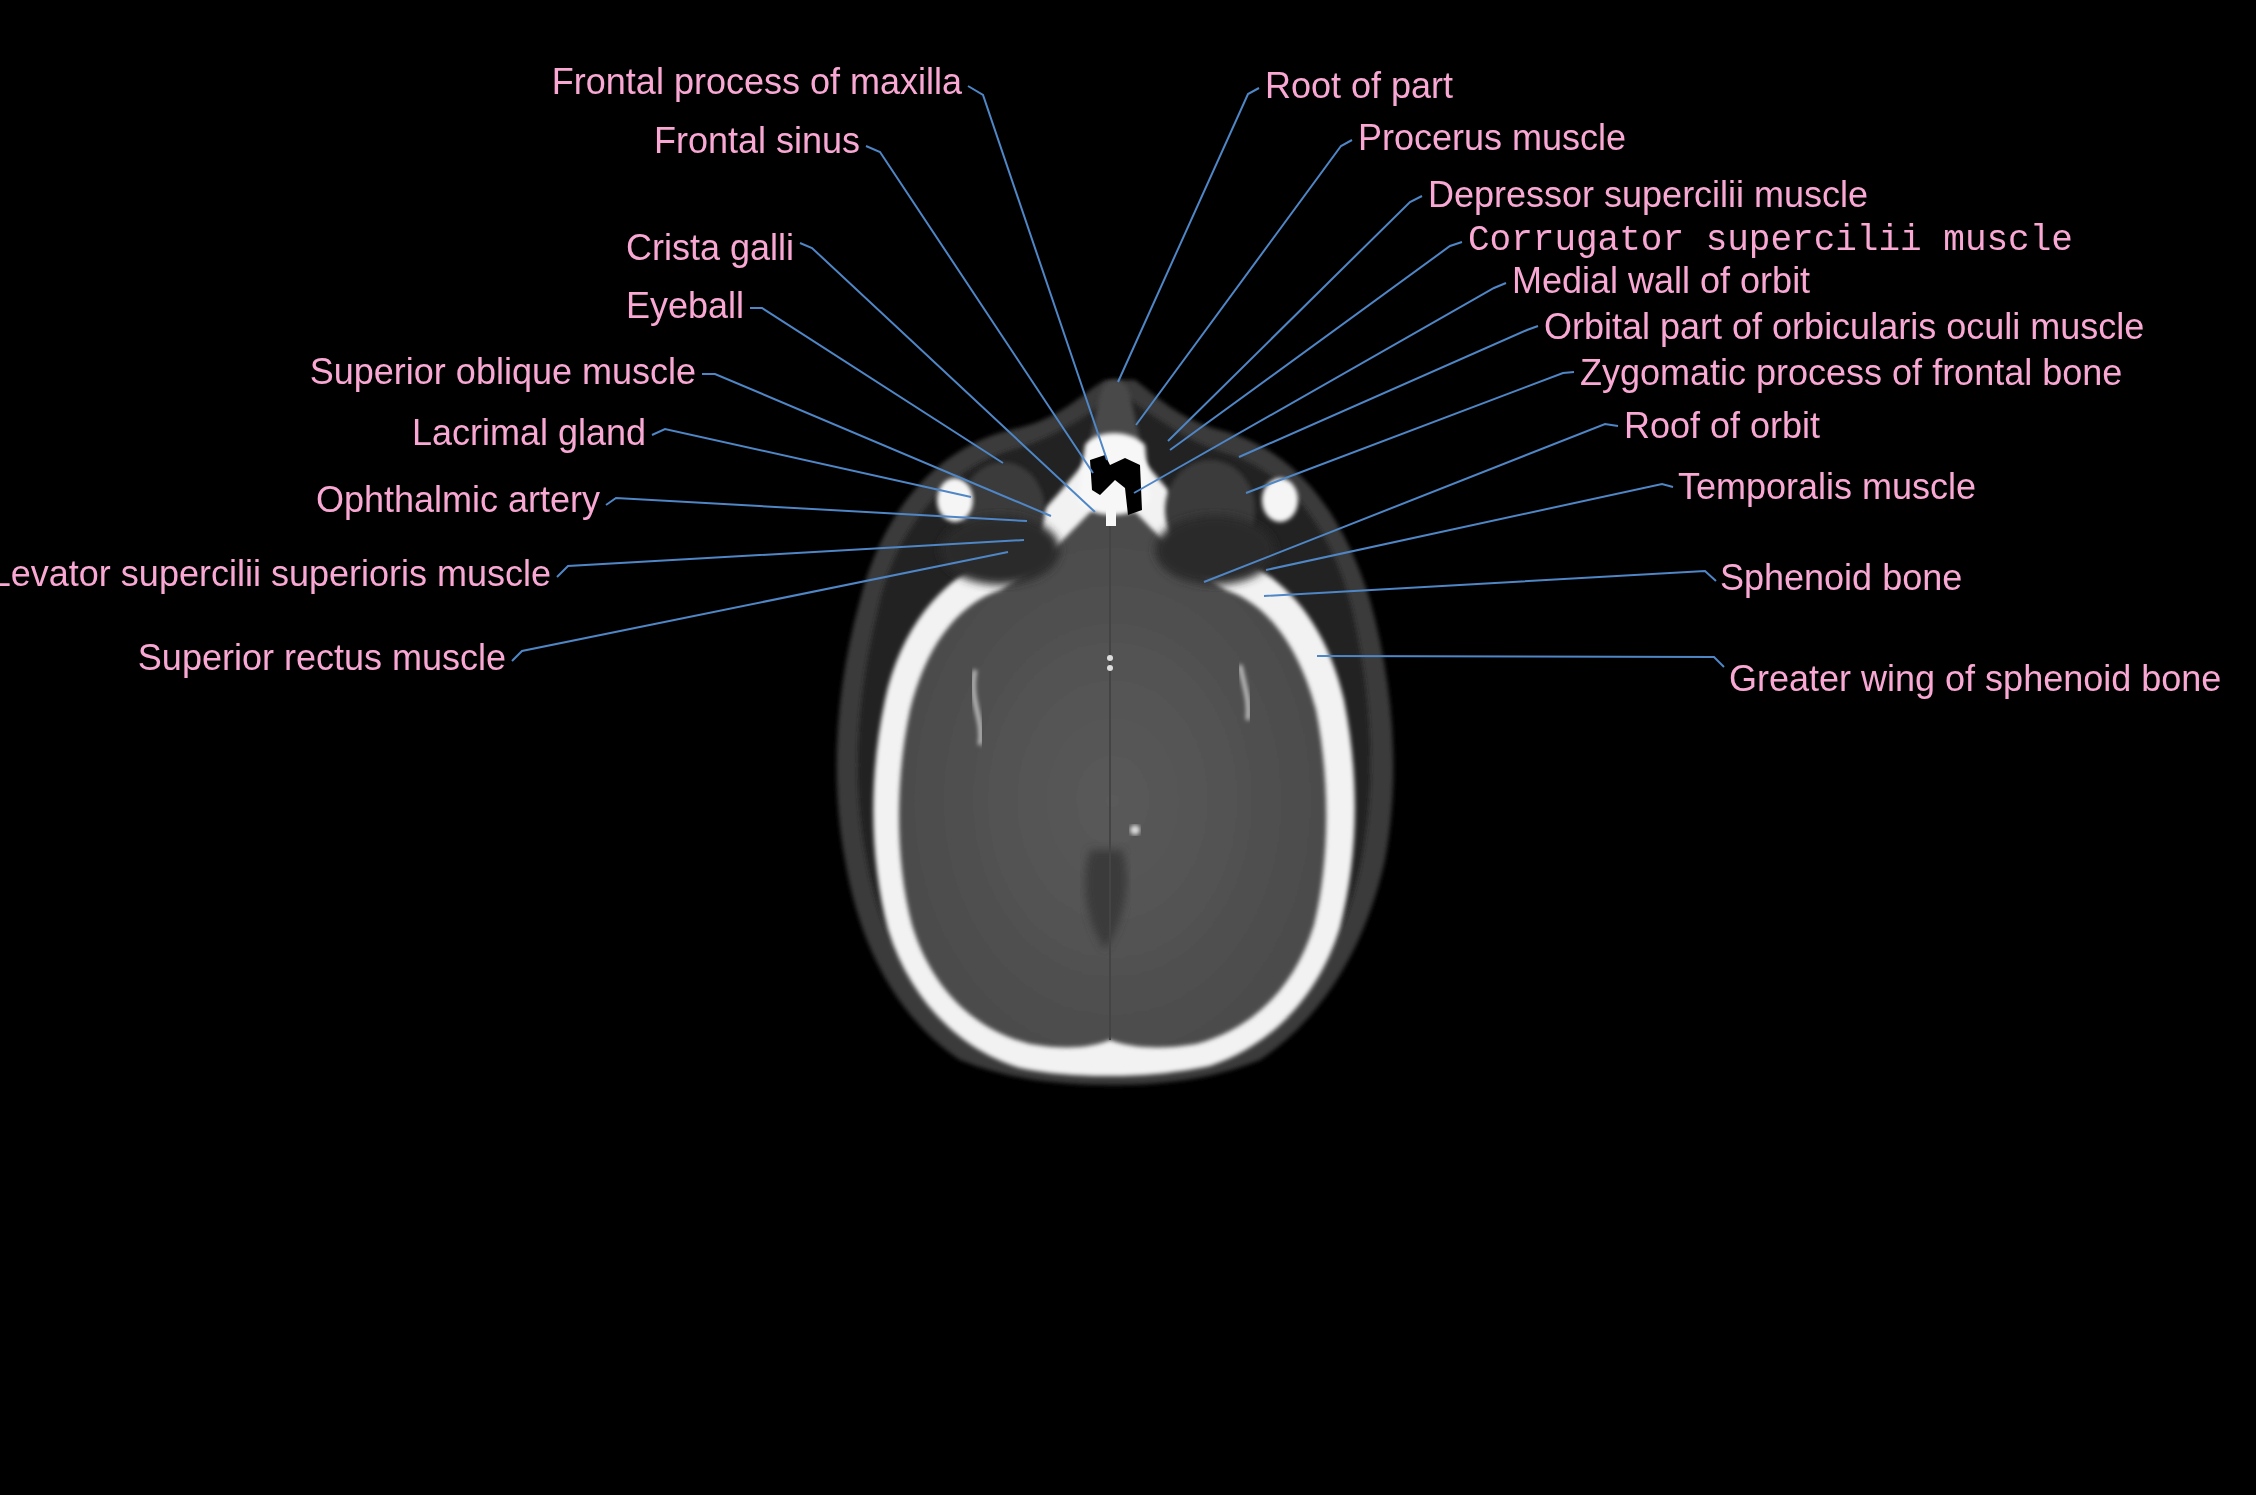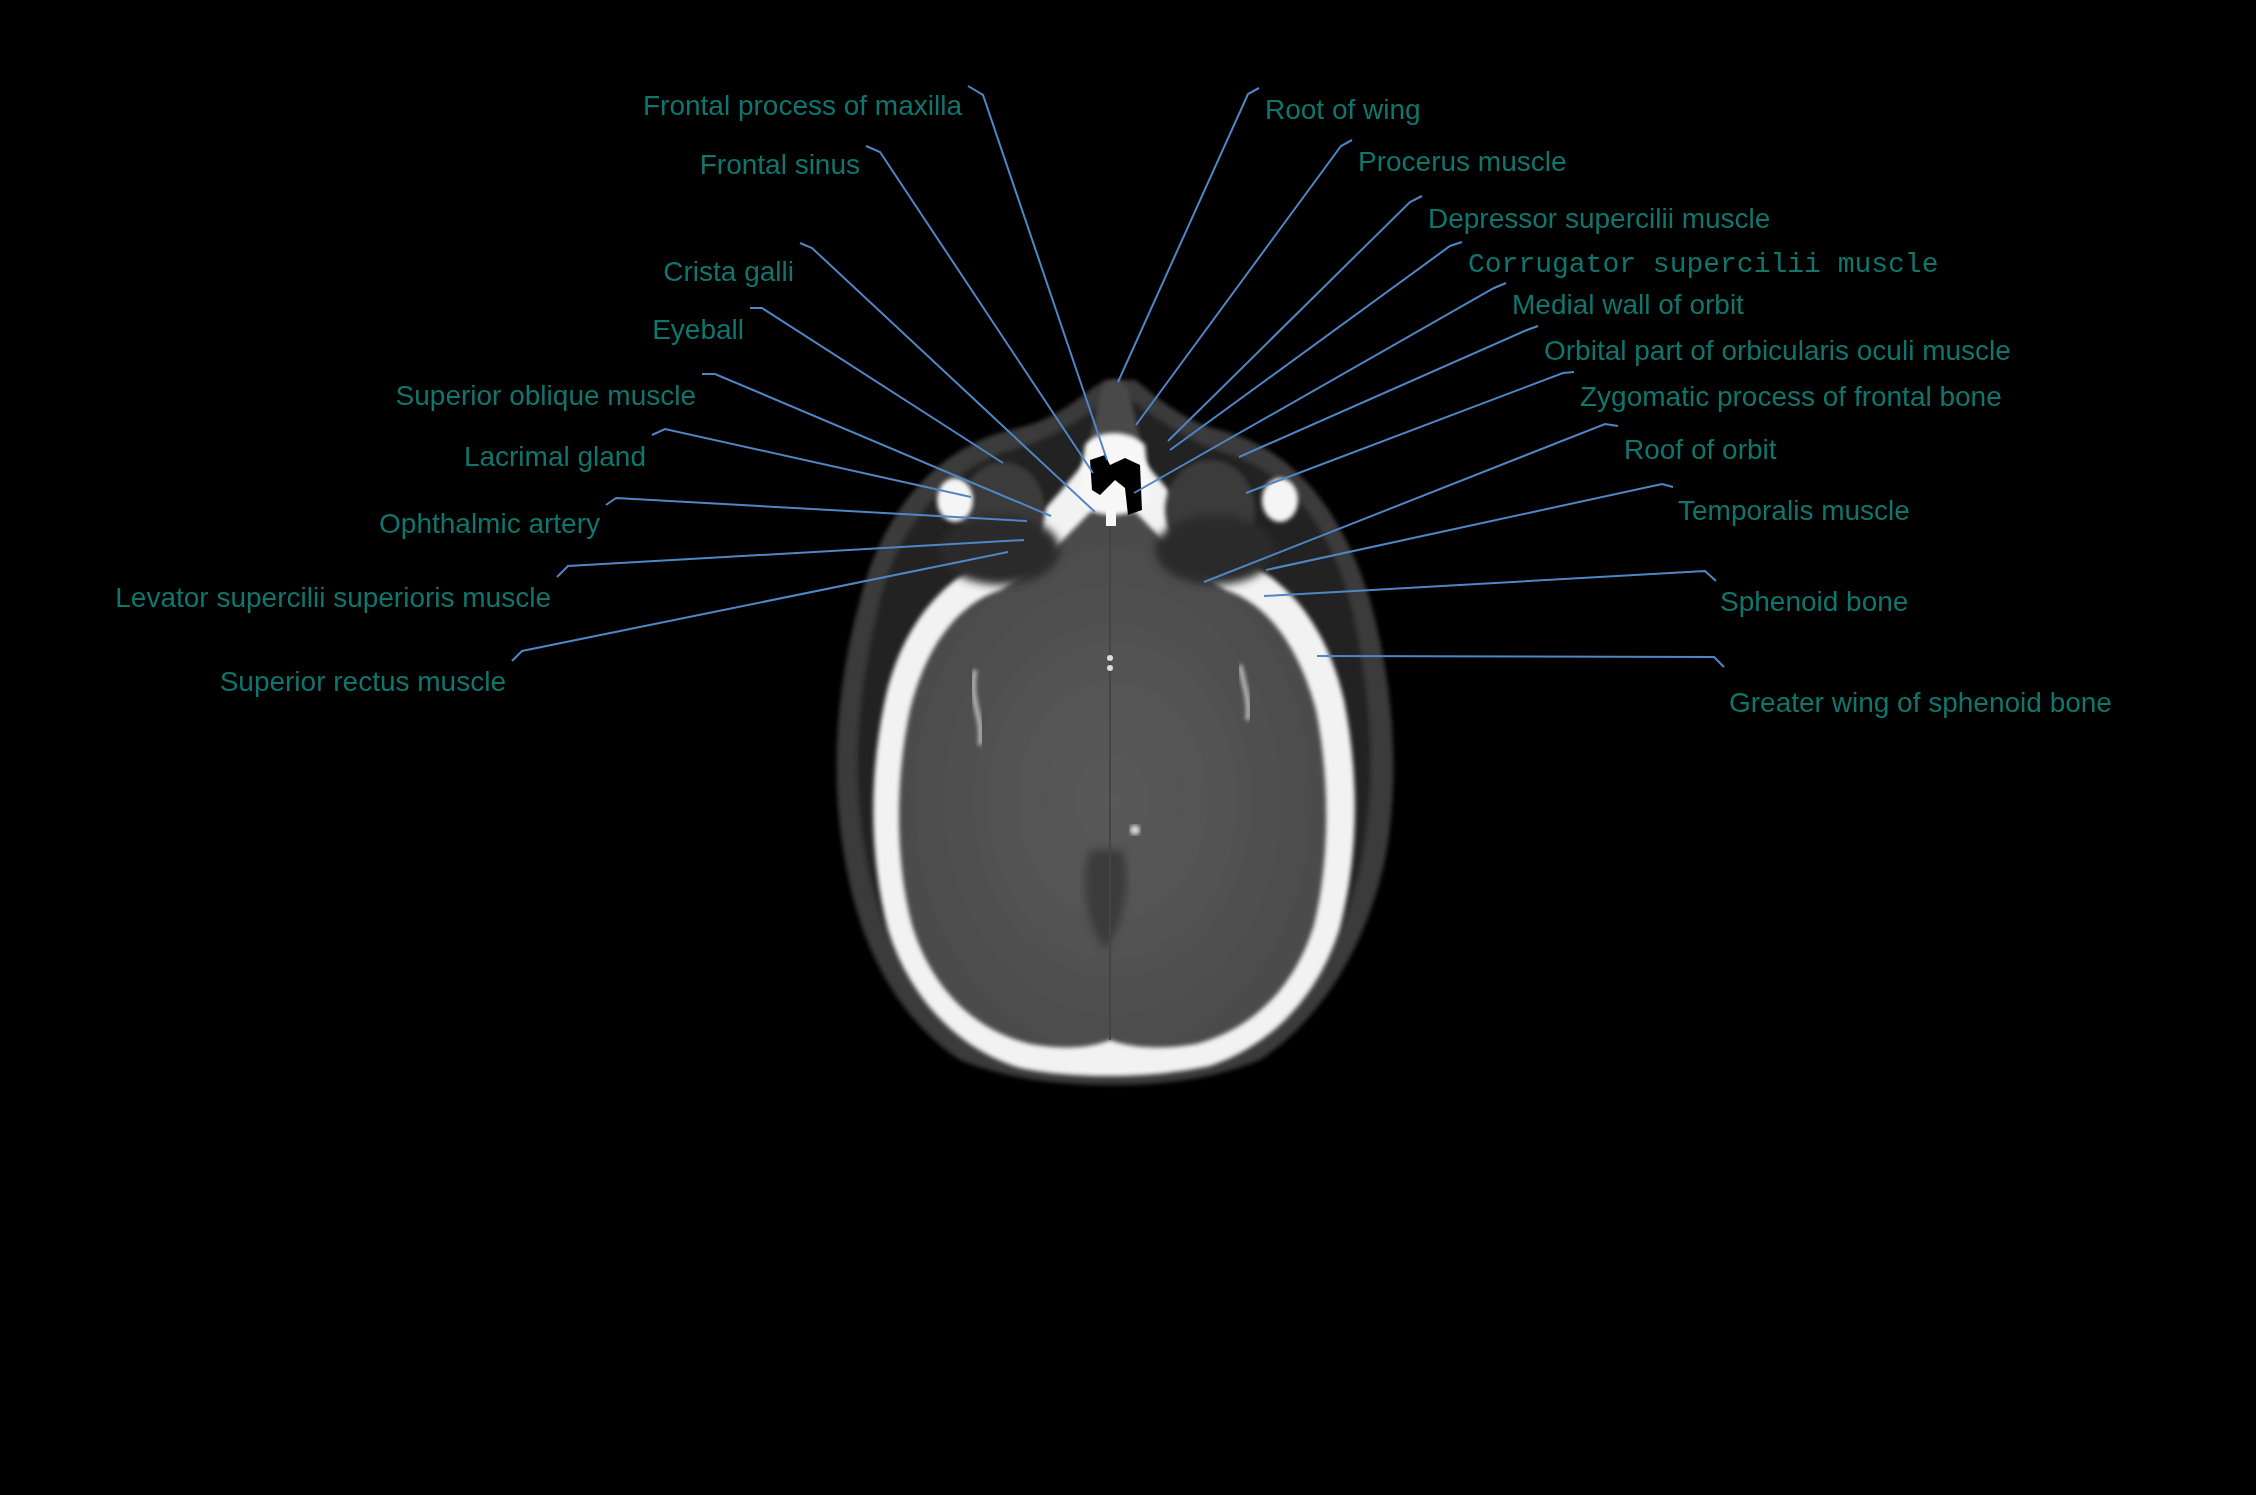--- a/index.html
+++ b/index.html
@@ -1,18 +1,18 @@
 <!DOCTYPE html>
 <html><head>
 <meta charset="utf-8">
 <style>
   html, body { margin: 0; padding: 0; background: #000; }
   body { width: 2256px; height: 1495px; overflow: hidden; position: relative; font-family: "Liberation Sans", sans-serif; }
   #stage { position: absolute; left: 0; top: 0; width: 2256px; height: 1495px; }
-  .label { position: absolute; color: #0f766e; font-size: 28px; line-height: 32px; white-space: nowrap; font-family: "Liberation Sans", sans-serif; margin-top: 24px; }
+  .label { position: absolute; color: #f9a8d4; font-size: 36px; line-height: 32px; white-space: nowrap; font-family: "Liberation Sans", sans-serif; }
   .label.left { text-align: right; }
   svg { position: absolute; left: 0; top: 0; }
 </style>
 </head>
 <body>
 
 <div id="stage">
   <svg id="ct" width="2256" height="1495" viewBox="0 0 2256 1495">
     <defs>
       <radialGradient id="brainGrad" cx="50%" cy="55%" r="55%">
@@ -84,21 +84,21 @@
   <div id="labels">
       <div class="label left" style="top: 66px; right: 1294px;">Frontal process of maxilla</div>
       <div class="label left" style="top: 125px; right: 1396px;">Frontal sinus</div>
       <div class="label left" style="top: 232px; right: 1462px;">Crista galli</div>
       <div class="label left" style="top: 290px; right: 1512px;">Eyeball</div>
       <div class="label left" style="top: 356px; right: 1560px;">Superior oblique muscle</div>
       <div class="label left" style="top: 417px; right: 1610px;">Lacrimal gland</div>
       <div class="label left" style="top: 484px; right: 1656px;">Ophthalmic artery</div>
       <div class="label left" style="top: 558px; right: 1705px;">Levator supercilii superioris muscle</div>
       <div class="label left" style="top: 642px; right: 1750px;">Superior rectus muscle</div>
-      <div class="label right" style="top: 70px; left: 1265px;">Root of wing</div>
+      <div class="label right" style="top: 70px; left: 1265px;">Root of part</div>
       <div class="label right" style="top: 122px; left: 1358px;">Procerus muscle</div>
       <div class="label right" style="top: 179px; left: 1428px;">Depressor supercilii muscle</div>
       <div class="label right" style="top: 225px; left: 1468px; font-family: Liberation Mono, monospace;">Corrugator supercilii muscle</div>
       <div class="label right" style="top: 265px; left: 1512px;">Medial wall of orbit</div>
       <div class="label right" style="top: 311px; left: 1544px;">Orbital part of orbicularis oculi muscle</div>
       <div class="label right" style="top: 357px; left: 1580px;">Zygomatic process of frontal bone</div>
       <div class="label right" style="top: 410px; left: 1624px;">Roof of orbit</div>
       <div class="label right" style="top: 471px; left: 1678px;">Temporalis muscle</div>
       <div class="label right" style="top: 562px; left: 1720px;">Sphenoid bone</div>
       <div class="label right" style="top: 663px; left: 1729px;">Greater wing of sphenoid bone</div>

